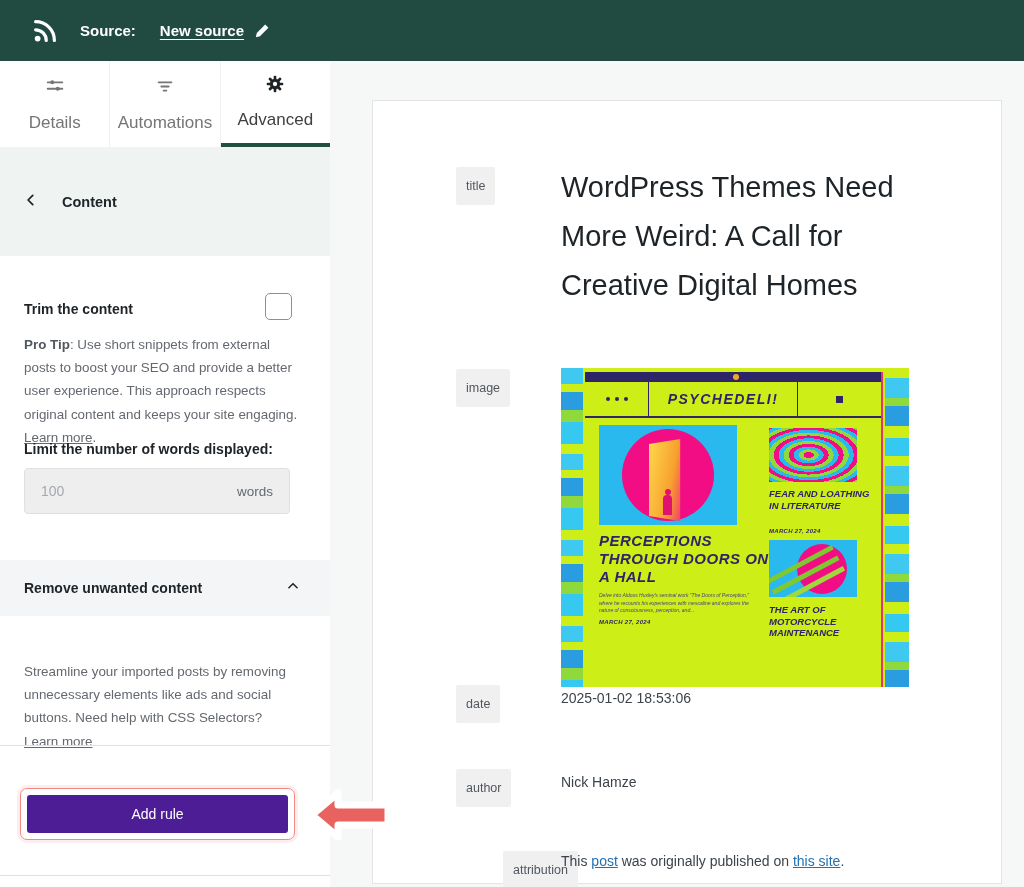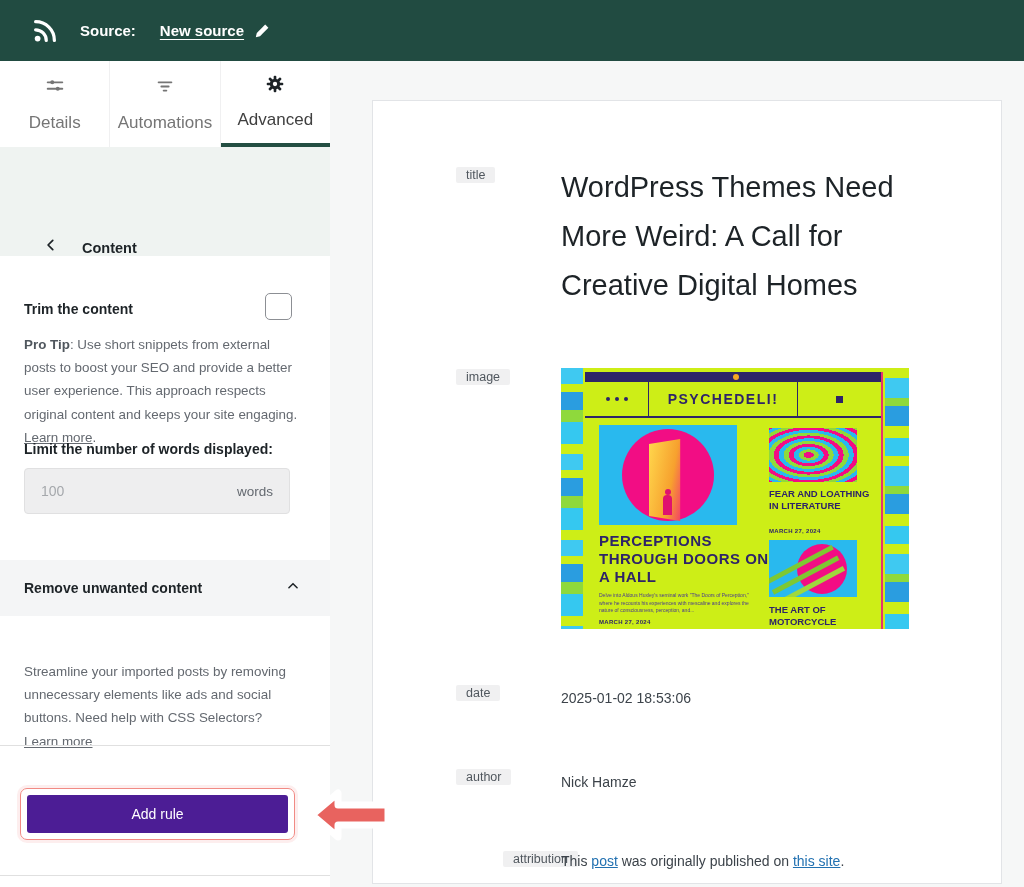--- a/index.html
+++ b/index.html
@@ -28,21 +28,21 @@
     flex:1; display:flex; flex-direction:column; align-items:center; justify-content:center;
     gap:12px; cursor:pointer; border-right:1px solid #f0f0f1; background:#fff;
   }
   .tab:last-child { border-right:none; }
   .tab .tab-label { font-size:17px; color:#757575; }
   .tab.active { border-bottom:4px solid #234e42; }
   .tab.active .tab-label { color:#404040; font-weight:500; }
 
   .content-head {
     position:absolute; left:0; top:86px; width:330px; height:109px;
-    background:#eff3f1; display:flex; align-items:flex-end; padding-left:44px; gap:24px;
+    background:#eff3f1; display:flex; align-items:center; padding-left:24px; gap:24px;
   }
   .content-head .head-title { font-size:14.5px; font-weight:700; color:#1d2327; }
 
   .trim-row { position:absolute; left:24px; top:232px; width:282px; }
   .trim-row .trim-label { position:absolute; left:0; top:8px; font-size:14px; font-weight:700; }
   .checkbox {
     position:absolute; left:241px; top:0; width:27px; height:27px;
     border:1px solid #8c8f94; border-radius:5px; background:#fff; cursor:pointer;
   }
   .para { position:absolute; left:24px; width:274px; font-size:13.4px; line-height:23.2px; color:#646970; }
@@ -84,33 +84,33 @@
 
   .annot-arrow { position:absolute; left:304px; top:784px; z-index:6; }
 
   
   .card {
     position:absolute; left:372px; top:100px; width:630px; height:784px;
     background:#fff; border:1px solid #e2e4e7;
   }
   .badge {
     position:absolute; left:83px; display:inline-block; background:#f0f0f1;
-    color:#50575e; font-size:12.5px; padding:1px 10px; border-radius:2px;
+    color:#50575e; font-size:12.5px; padding:12px 10px; border-radius:2px;
   }
   .post-title {
     position:absolute; left:188px; top:62px; width:372px;
     font-size:29px; line-height:49px; font-weight:400; color:#1d2327;
   }
   .meta-text { position:absolute; left:188px; font-size:14px; color:#3c434a; }
   .meta-text a { color:#2271b1; text-decoration:underline; cursor:pointer; }
 
   
   .psy {
-    position:absolute; left:188px; top:267px; width:348px; height:261px;
-    background:#cdee17; overflow:hidden;
+    position:absolute; left:188px; top:267px; width:348px; height:319px;
+    background:#cdee17; overflow:hidden;font-style:italic;
   }
   .glitch { position:absolute; top:0; bottom:0; }
   .glitch.l {
     left:0; width:22px;
     background:repeating-linear-gradient(180deg,#3fc9f1 0 16px,#cdee17 16px 24px,#2a9de0 24px 42px,#8fd93c 42px 54px,#35c8f0 54px 76px,#cdee17 76px 86px);
   }
   .glitch.r {
     right:0; width:24px;
     background:repeating-linear-gradient(180deg,#cdee17 0 10px,#3fc9f1 10px 30px,#8fd93c 30px 38px,#2a9de0 38px 58px,#cdee17 58px 70px,#35c8f0 70px 88px);
   }

